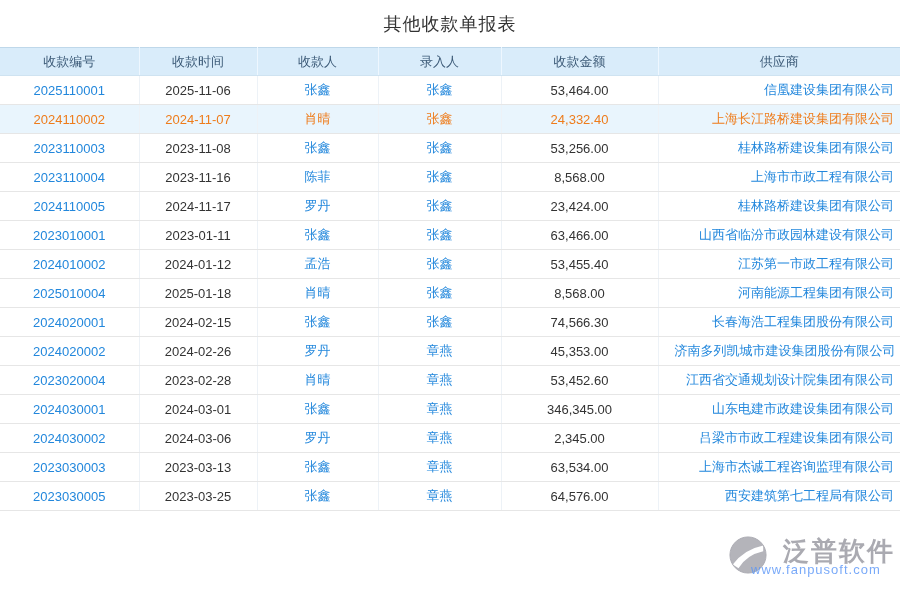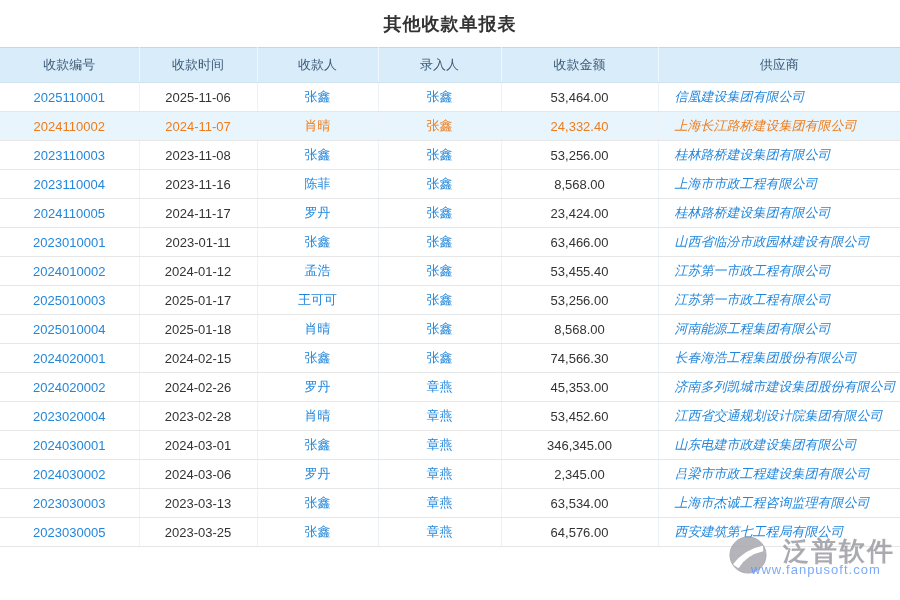--- a/index.html
+++ b/index.html
@@ -7,53 +7,53 @@
     margin: 0; padding: 0;
     width: 900px; height: 600px;
     background: #ffffff;
     font-family: "Liberation Sans", "DejaVu Sans", sans-serif;
     overflow: hidden;
     position: relative;
   }
   .title {
     height: 47px;
     display: flex; align-items: center; justify-content: center;
-    font-size: 18px; font-weight: bold; color: #333333;
+    font-size: 18px; font-weight: normal; color: #333333;
     letter-spacing: 1px;
   }
   table.report {
     width: 900px;
     border-collapse: collapse;
     table-layout: fixed;
     font-size: 13px;
   }
   thead th {
     background: var(--header-bg, #d9ecfa);
     color: var(--header-text, #3c5a77);
     font-weight: normal;
-    height: 35px;
+    height: 28px;
     padding: 0;
     text-align: center;
     border-top: 1px solid #bfd8ea;
     border-bottom: 1px solid #cfe3f1;
     border-right: 1px solid #eef7ff;
   }
   thead th:last-child { border-right: none; }
   tbody td {
     height: 29px;
     padding: 0 6px;
     text-align: center;
     color: #333333;
     border-bottom: 1px solid #e6e6e6;
     border-right: 1px solid #edf2f7;
     white-space: nowrap;
     overflow: hidden;
   }
   tbody td:last-child { border-right: none; }
-  td.c-supplier { text-align: left; padding-left: 16px; font-style: italic; }
+  td.c-supplier { text-align: right; padding-left: 16px; }
   a.cell-link {
     color: var(--link-blue, #2287dc);
     text-decoration: none;
     cursor: pointer;
   }
   td.c-link { color: var(--link-blue, #2287dc); }
   tr.data-row { background: #ffffff; }
   tr.data-row.highlight { background: var(--highlight-row-bg, #e9f5fd); }
   tr.data-row.highlight td,
   tr.data-row.highlight td.c-link,
@@ -162,28 +162,20 @@
   </tr>
         <tr class="data-row">
     <td class="c-id"><a class="cell-link">2024010002</a></td>
     <td class="c-date">2024-01-12</td>
     <td class="c-link">孟浩</td>
     <td class="c-link">张鑫</td>
     <td class="c-amount">53,455.40</td>
     <td class="c-supplier"><a class="cell-link">江苏第一市政工程有限公司</a></td>
   </tr>
         <tr class="data-row">
-    <td class="c-id"><a class="cell-link">2025010003</a></td>
-    <td class="c-date">2025-01-17</td>
-    <td class="c-link">王可可</td>
-    <td class="c-link">张鑫</td>
-    <td class="c-amount">53,256.00</td>
-    <td class="c-supplier"><a class="cell-link">江苏第一市政工程有限公司</a></td>
-  </tr>
-        <tr class="data-row">
     <td class="c-id"><a class="cell-link">2025010004</a></td>
     <td class="c-date">2025-01-18</td>
     <td class="c-link">肖晴</td>
     <td class="c-link">张鑫</td>
     <td class="c-amount">8,568.00</td>
     <td class="c-supplier"><a class="cell-link">河南能源工程集团有限公司</a></td>
   </tr>
         <tr class="data-row">
     <td class="c-id"><a class="cell-link">2024020001</a></td>
     <td class="c-date">2024-02-15</td>

